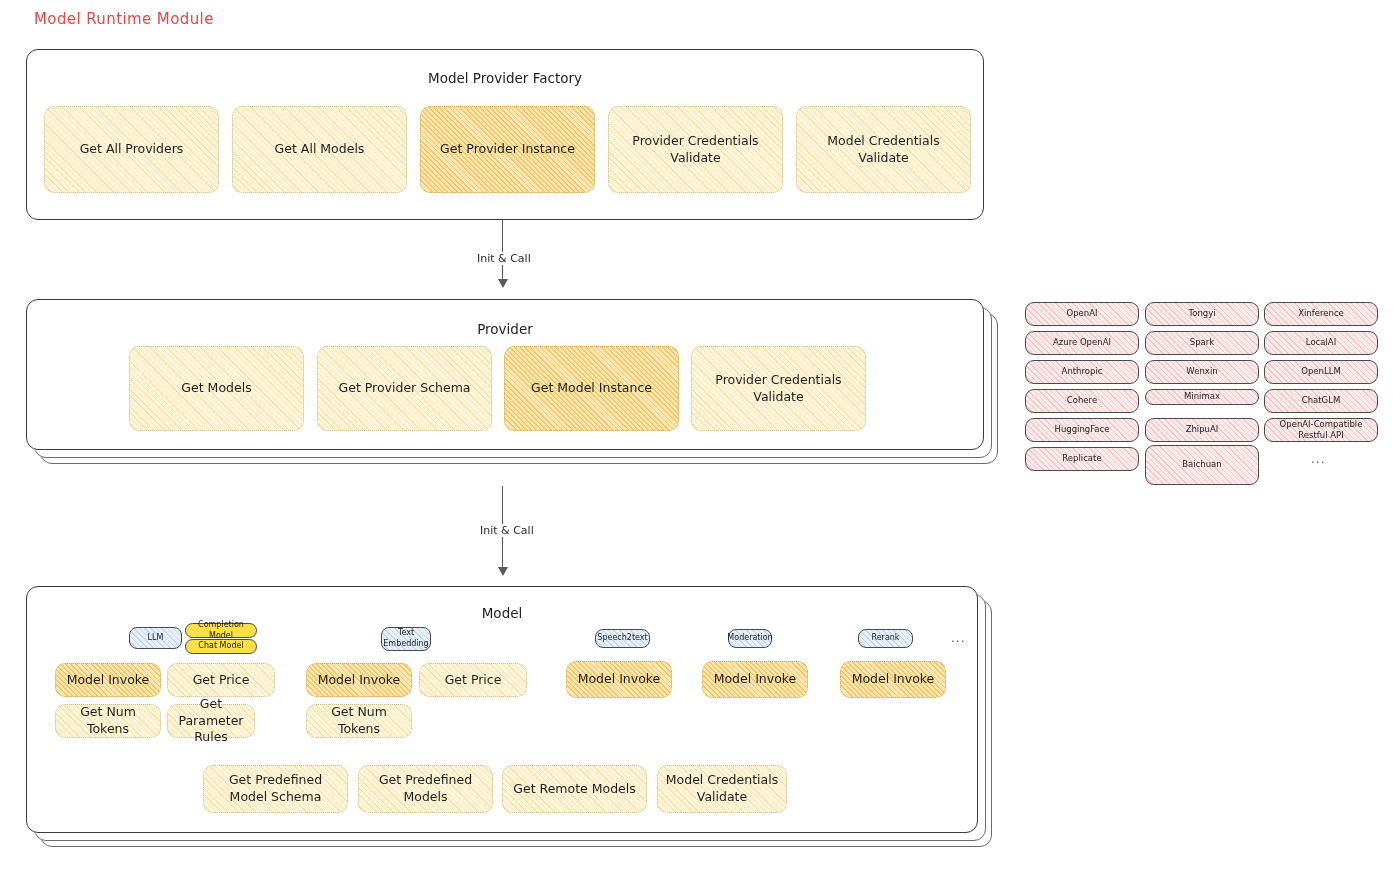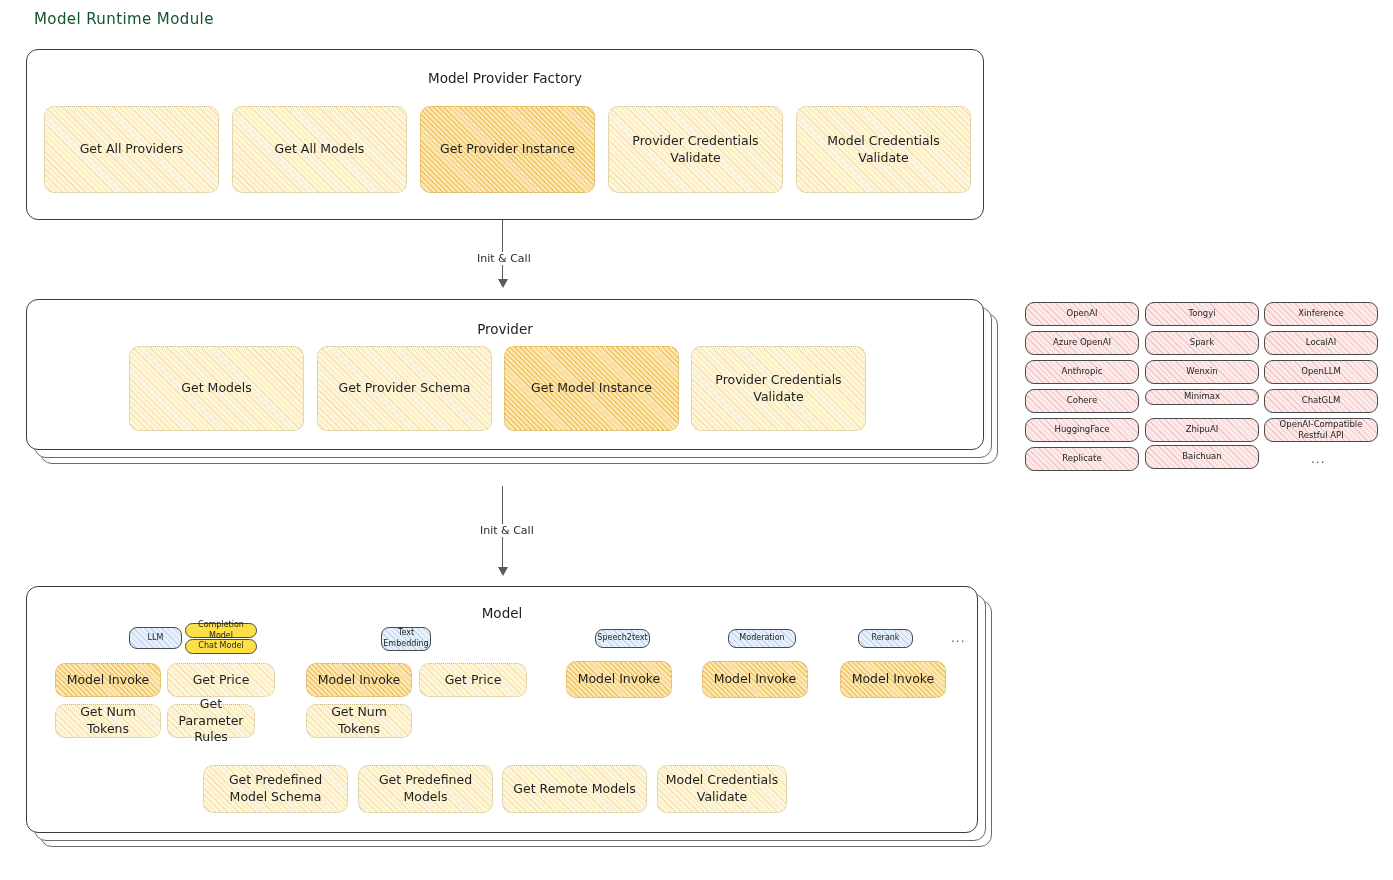--- a/index.html
+++ b/index.html
@@ -5,21 +5,21 @@
   html,body{margin:0;padding:0;background:#ffffff;}
   body{
     width:1393px;height:880px;position:relative;overflow:hidden;
     font-family:"DejaVu Sans","Liberation Sans",sans-serif;
     color:#1e1e1e;
   }
   .abs{position:absolute;}
 
   
   #page-title{
-    left:34px;top:10px;font-size:15px;letter-spacing:.4px;color:#14532d;
+    left:34px;top:10px;font-size:15px;letter-spacing:.4px;color:#ef4444;
   }
 
   
   .sketch-box{
     border:1.3px solid #3b3b3b;border-radius:12px;background:#fff;
     box-sizing:border-box;
   }
   .stack-layer{
     border:1.3px solid #6b6b6b;border-radius:12px;background:#fff;
     box-sizing:border-box;
@@ -115,21 +115,21 @@
 <div class="node pink" style="left:1025px;top:360px;width:114px;height:24px;">Anthropic</div>
 <div class="node pink" style="left:1025px;top:389px;width:114px;height:24px;padding-left:6px;">Cohere</div>
 <div class="node pink" style="left:1025px;top:418px;width:114px;height:24px;">HuggingFace</div>
 <div class="node pink" style="left:1025px;top:447px;width:114px;height:24px;">Replicate</div>
 
 <div class="node pink" style="left:1145px;top:302px;width:114px;height:24px;">Tongyi</div>
 <div class="node pink" style="left:1145px;top:331px;width:114px;height:24px;">Spark</div>
 <div class="node pink" style="left:1145px;top:360px;width:114px;height:24px;">Wenxin</div>
 <div class="node pink" style="left:1145px;top:389px;width:114px;height:16px;">Minimax</div>
 <div class="node pink" style="left:1145px;top:418px;width:114px;height:24px;">ZhipuAI</div>
-<div class="node pink" style="left:1145px;top:445px;width:114px;height:24px;">Baichuan</div>
+<div class="node pink" style="left:1145px;top:445px;width:114px;height:40px;">Baichuan</div>
 
 <div class="node pink" style="left:1264px;top:302px;width:114px;height:24px;">Xinference</div>
 <div class="node pink" style="left:1264px;top:331px;width:114px;height:24px;">LocalAI</div>
 <div class="node pink" style="left:1264px;top:360px;width:114px;height:24px;">OpenLLM</div>
 <div class="node pink" style="left:1264px;top:389px;width:114px;height:24px;">ChatGLM</div>
 <div class="node pink" style="left:1264px;top:418px;width:114px;height:24px;">OpenAI-Compatible Restful API</div>
 <div class="dots" style="left:1311px;top:452px;">...</div>
 
 <div class="arrow-line" style="left:502px;top:486px;height:84px;"></div>
 <div class="arrow-head" style="left:498px;top:567px;"></div>
@@ -152,21 +152,21 @@
 
 <div class="node blue" style="left:381px;top:627px;width:50px;height:24px;">Text Embedding</div>
 
 <div class="node orange" style="left:306px;top:663px;width:106px;height:34px;">Model Invoke</div>
 <div class="node yellow" style="left:419px;top:663px;width:108px;height:34px;">Get Price</div>
 <div class="node yellow" style="left:306px;top:704px;width:106px;height:34px;">Get Num Tokens</div>
 
 <div class="node blue" style="left:595px;top:629px;width:55px;height:19px;">Speech2text</div>
 <div class="node orange" style="left:566px;top:661px;width:106px;height:37px;">Model Invoke</div>
 
-<div class="node blue" style="left:728px;top:629px;width:68px;height:19px;">Moderation</div>
+<div class="node blue" style="left:728px;top:629px;width:44px;height:19px;">Moderation</div>
 <div class="node orange" style="left:702px;top:661px;width:106px;height:37px;">Model Invoke</div>
 
 <div class="node blue" style="left:858px;top:629px;width:55px;height:19px;">Rerank</div>
 <div class="node orange" style="left:840px;top:661px;width:106px;height:37px;">Model Invoke</div>
 
 <div class="dots" style="left:951px;top:631px;">...</div>
 
 <div class="node yellow" style="left:203px;top:765px;width:145px;height:48px;">Get Predefined Model Schema</div>
 <div class="node yellow" style="left:358px;top:765px;width:135px;height:48px;">Get Predefined Models</div>
 <div class="node yellow" style="left:502px;top:765px;width:145px;height:48px;">Get Remote Models</div>

